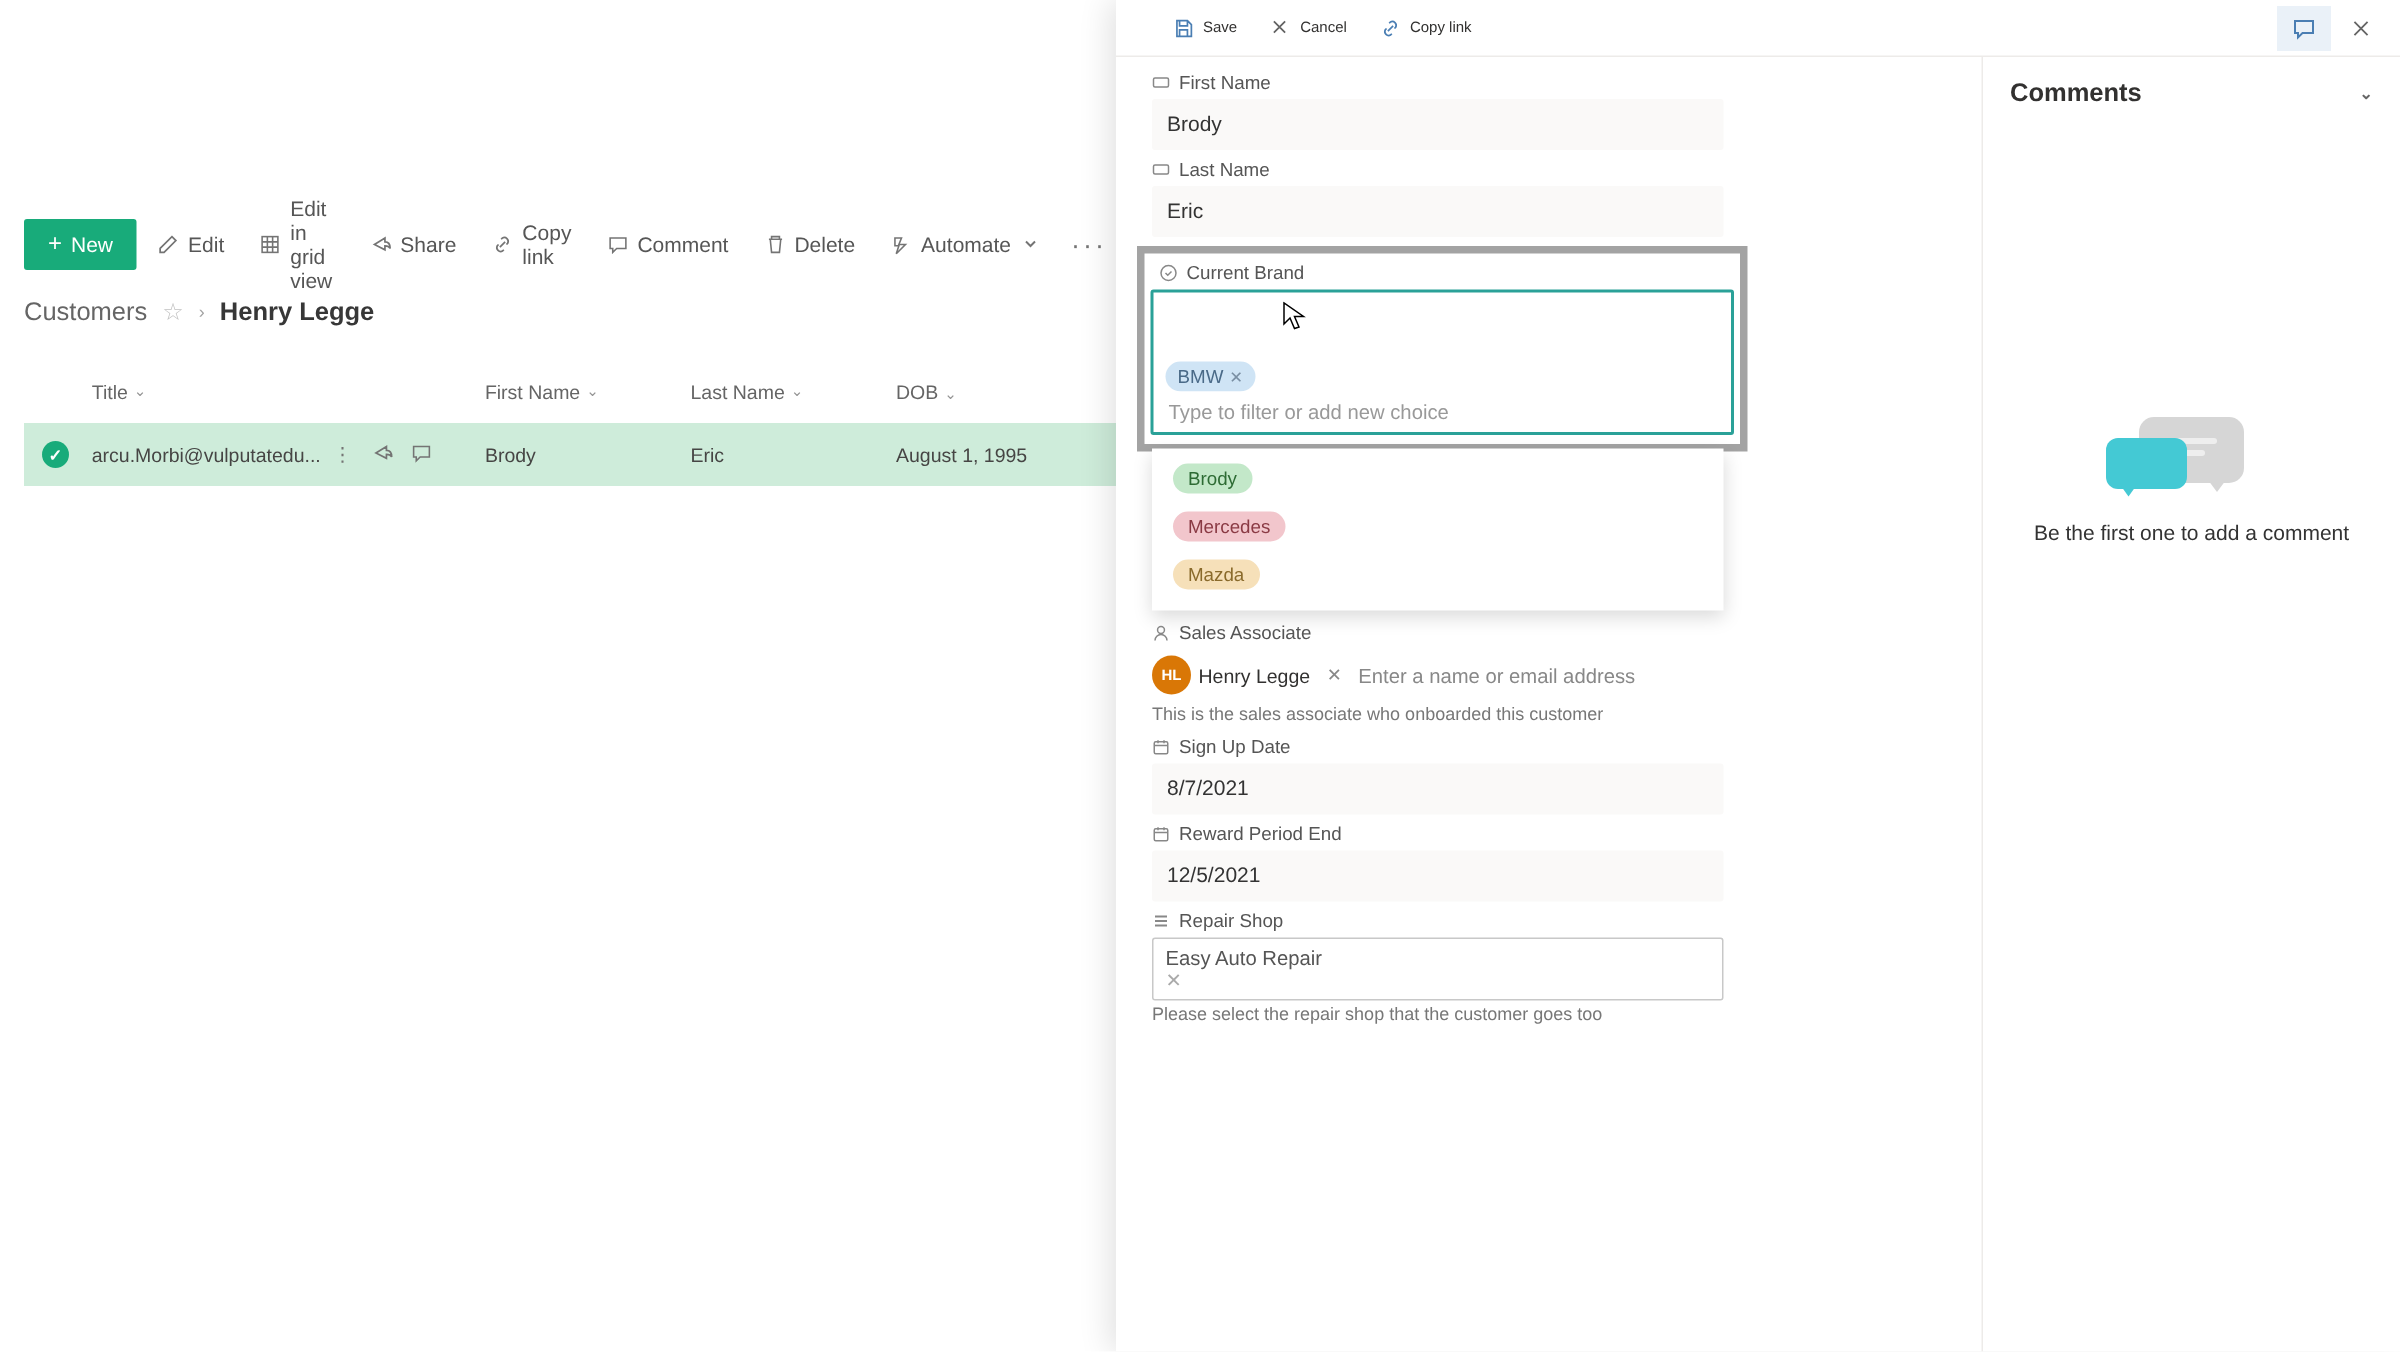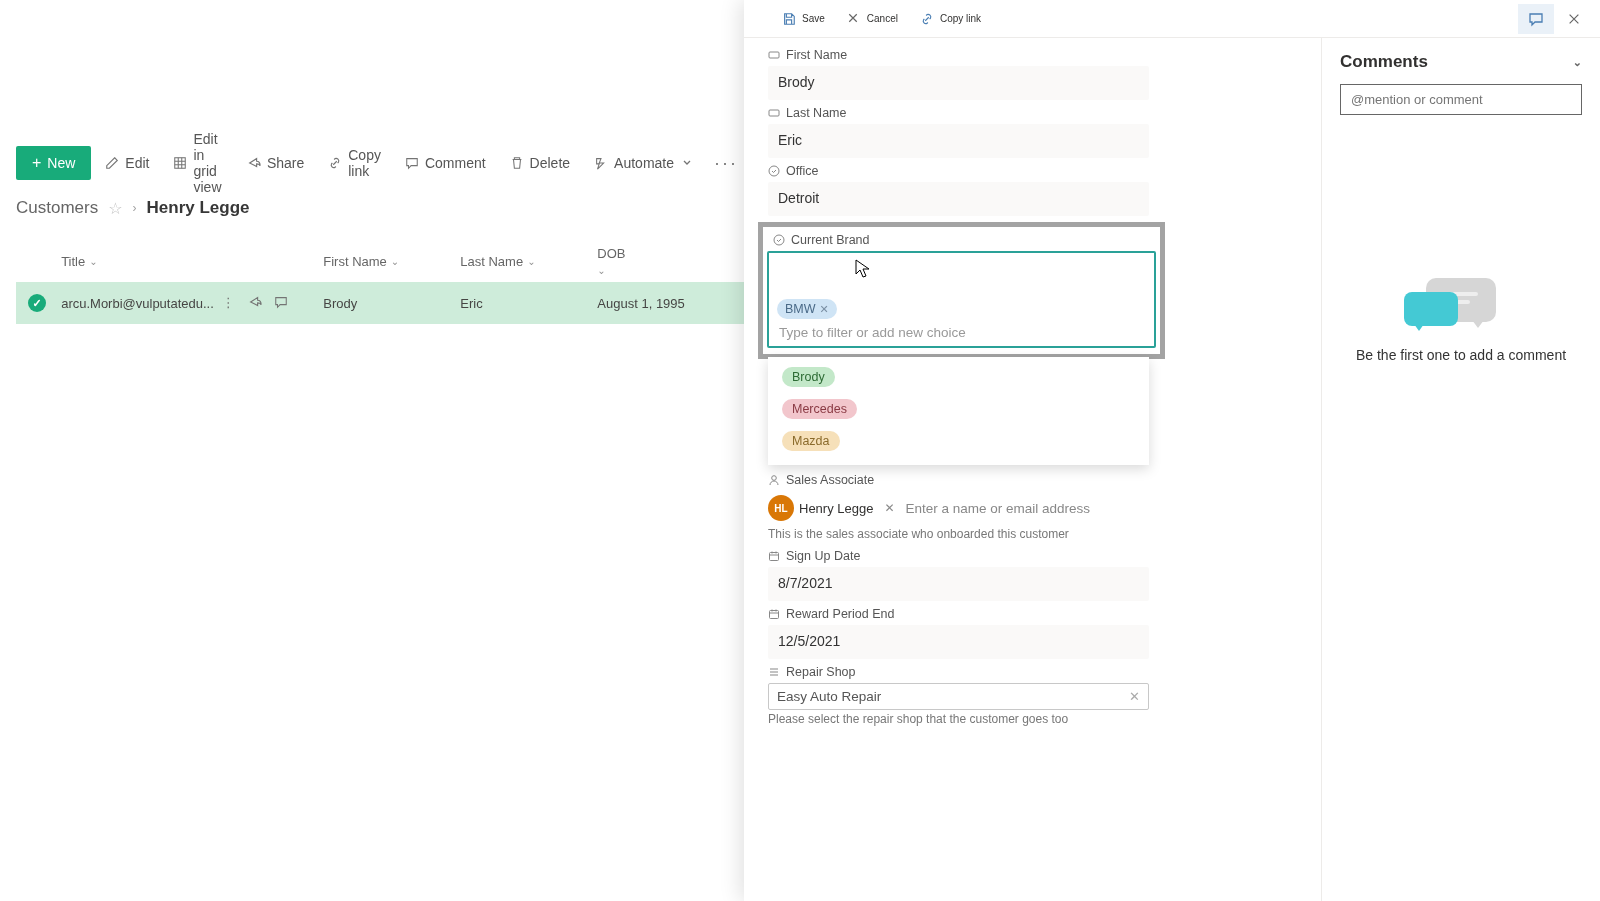--- a/index.html
+++ b/index.html
@@ -21,21 +21,21 @@
 .bc-current { font-weight: 600; color: #222; }
 
 .table { position: absolute; left: 16px; top: 240px; right: 0; }
 .th-row, .td-row { display: flex; align-items: center; height: 42px; padding: 0 12px; gap: 12px; }
 .th-row { color: #555; font-size: 13px; }
 .td-row { background: #c9ebd6; }
 .col-check { width: 22px; }
 .col-title { width: 260px; display: flex; align-items: center; gap: 4px; }
 .col-fn { width: 130px; display: flex; align-items: center; gap: 4px; }
 .col-ln { width: 130px; display: flex; align-items: center; gap: 4px; }
-.col-dob { width: 140px; display: flex; align-items: flex-start; gap: 4px; flex-direction: column; }
+.col-dob { width: 140px; display: flex; align-items: flex-end; gap: 4px; }
 .sort-chev { font-size: 10px; color: #888; }
 .check-circ { width: 18px; height: 18px; border-radius: 50%; background: #00a36c; display: flex; align-items: center; justify-content: center; color: #fff; font-size: 11px; font-weight: bold; }
 .row-actions { display: flex; gap: 10px; margin-left: -30px; color: #666; }
 .row-act { width: 16px; height: 16px; cursor: pointer; }
 
 
 .panel { position: absolute; right: 0; top: 0; width: 856px; height: 901px; background: #fff; box-shadow: -4px 0 20px rgba(0,0,0,.12); }
 .panel-bar { height: 38px; border-bottom: 1px solid #edebe9; display: flex; align-items: center; padding: 0 8px; }
 .pb-left { display: flex; gap: 2px; padding-left: 20px; }
 .pb-item { display: flex; align-items: center; gap: 6px; padding: 4px 10px; cursor: pointer; color: #323130; font-size: 10px; }
@@ -69,21 +69,21 @@
 .chip-green { background: #c3e8c9; color: #2d6b34; }
 .chip-orange { background: #f6e0b9; color: #8a6a2b; }
 .chip-pink { background: #f2c6cc; color: #8a3a44; }
 
 .person-row { display: flex; align-items: center; gap: 5px; padding: 4px 0; }
 .avatar { width: 26px; height: 26px; border-radius: 50%; background: #d97706; color: #fff; display: flex; align-items: center; justify-content: center; font-size: 10px; font-weight: 600; }
 .person-x { color: #888; cursor: pointer; font-size: 12px; padding: 0 6px; }
 .person-ph { color: #888; font-size: 13.5px; }
 .helper { font-size: 12px; color: #777; margin-top: 2px; margin-bottom: 8px; }
 
-.tag-box { border: 1px solid #c8c8c8; border-radius: 2px; padding: 5px 8px; display: flex; align-items: flex-start; }
+.tag-box { border: 1px solid #c8c8c8; border-radius: 2px; padding: 5px 8px; display: flex; align-items: flex-start; flex-direction: column; }
 .tag { color: #555; font-size: 13.5px; flex: 1; }
 .tag-x { color: #aaa; cursor: pointer; font-size: 13px; }
 
 
 .comments { position: absolute; right: 0; top: 38px; bottom: 0; width: 279px; border-left: 1px solid #edebe9; padding: 14px 18px; }
 .c-head { display: flex; align-items: center; gap: 2px; font-size: 17px; font-weight: 700; margin-bottom: 12px; justify-content: space-between; }
 .c-chev { font-size: 11px; color: #666; }
 .c-input { width: 100%; border: 1px solid #666; padding: 7px 10px; font-size: 13px; color: #666; }
 .c-empty { position: absolute; top: 240px; left: 0; right: 0; text-align: center; }
 .c-bubble { display: inline-block; position: relative; }
@@ -289,32 +289,20 @@
             <svg viewBox="0 0 12 12" width="12" height="12" fill="none" stroke="currentColor">
               <rect x="1" y="3" width="10" height="6" rx="1"></rect>
             </svg>
           </span>
           <span>Last Name</span>
         </div>
       <div class="f-val">Eric</div>
     </div>
 
 
-    <div class="field">
-      <div class="f-label">
-          <span class="f-ico">
-            <svg viewBox="0 0 12 12" width="12" height="12" fill="none" stroke="currentColor">
-              <circle cx="6" cy="6" r="5"></circle>
-              <path d="M4 6l1.5 1.5L8 5"></path>
-            </svg>
-          </span>
-          <span>Office</span>
-        </div>
-      <div class="f-val">Detroit</div>
-    </div>
 
     <div class="highlight">
       <div class="f-label" style="padding-left:6px">
           <span class="f-ico">
             <svg viewBox="0 0 12 12" width="12" height="12" fill="none" stroke="currentColor">
               <circle cx="6" cy="6" r="5"></circle>
               <path d="M4 6l1.5 1.5L8 5"></path>
             </svg>
           </span>
           <span>Current Brand</span>
@@ -398,21 +386,20 @@
       <div class="helper">Please select the repair shop that the customer goes too</div>
     </div>
 
   </div>
 
   <div class="comments">
     <div class="c-head">
       <span>Comments</span>
       <span class="c-chev">⌄</span>
     </div>
-    <input class="c-input" placeholder="@mention or comment" style="">
     <div class="c-empty">
       <div class="c-bubble">
         <div class="c-bubble-back">
             <div class="c-lines">
               <div class="c-line"></div>
               <div class="c-line" style="width:30px"></div>
             </div>
           </div>
         <div class="c-bubble-front"></div>
       </div>

